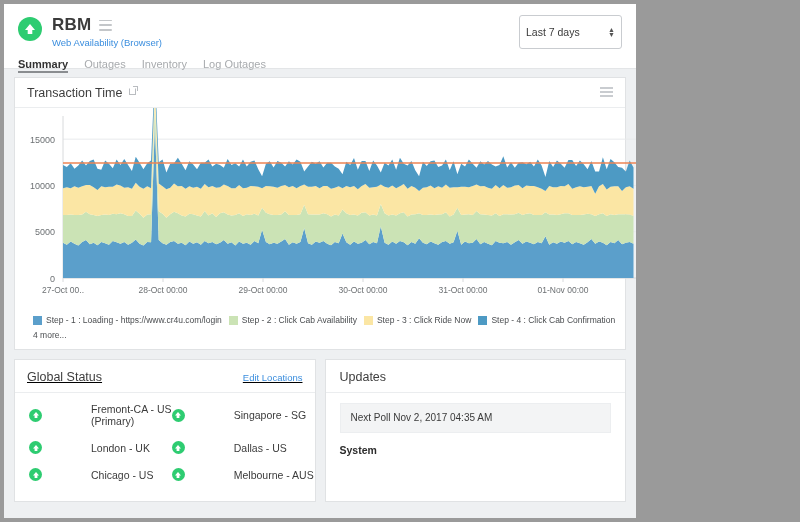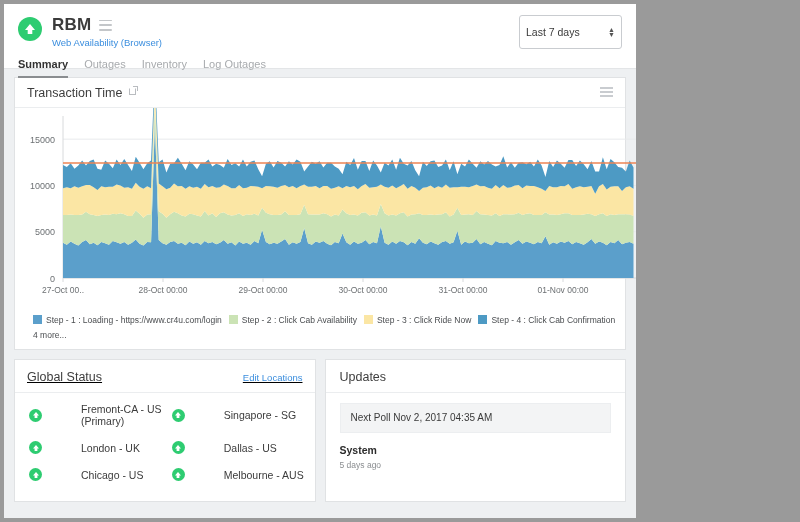--- a/index.html
+++ b/index.html
@@ -53,21 +53,21 @@
     font-size:10.5px; color:#3a3a3a;
     display:flex; align-items:center; padding:16px 6px;
     cursor:pointer;
   }
   .range-select .lab { flex:1; }
   .spin { display:flex; flex-direction:column; align-items:center; line-height:5px; color:#555; }
   .spin span { font-size:7px; }
 
   .tabs { display:flex; padding:0 0 0 14px; margin-top:10px; gap:16px; }
   .tab {
-    font-size:11px; color:#a8abae; padding-bottom:5px; cursor:pointer;
+    font-size:11px; color:#a8abae; cursor:pointer;
     border-bottom:2px solid transparent; line-height:13px;
   }
   .tab.active { color:#333; font-weight:bold; border-bottom-color:#8a8d90; }
   .header-sep { height:1px; background:#e3e5e7; }
 
   
   .panel { background:#fff; border:1px solid #e0e2e4; }
   .main-wrap { padding:8px 10px 0 10px; }
   .panel-head {
     display:flex; padding:8px 0 7px 12px;
@@ -93,42 +93,42 @@
   .stat1 { margin-left:208px; }
   .stat2 { margin-left:99px; }
   .stat3 { margin-left:101px; }
 
   
   .chart-box { position:relative; height:205px; padding:0; }
   .chart-svg { display:block; }
 
   .legend { padding:2px 0 9px 18px; }
   .legend-row { display:flex; flex-wrap:wrap; align-items:center; }
-  .leg-item { display:flex; align-items:flex-start; margin-right:7px; }
+  .leg-item { display:flex; align-items:center; margin-right:7px; }
   .leg-swatch { width:9px; height:9px; margin-right:4px; flex:0 0 auto; }
   .leg-text { font-size:8.5px; color:#4a4d50; line-height:11px; white-space:nowrap; }
   .legend-more { font-size:8.5px; color:#4a4d50; margin-top:4px; cursor:pointer; }
 
   
   .bottom { display:flex; padding:9px 10px 10px 10px; gap:9px; }
   .bottom .panel { flex:1; }
   .gs-head {
     display:flex; align-items:center; justify-content:space-between;
     padding:10px 12px 8px 12px; border-bottom:1px solid #ebedef;text-decoration:underline;
   }
   .gs-title { font-size:12.5px; color:#3d3d3d; }
   .gs-edit { font-size:9.5px; color:#3b8ede; cursor:pointer; }
   .loc-grid { display:flex; flex-wrap:wrap; padding:10px 0 6px 14px; }
   .loc {
     width:50%; display:flex; align-items:center; margin-bottom:14px;
   }
   .loc-icon { width:13px; height:13px; border-radius:50%; background:#2ecc71;
      position:relative; flex:0 0 auto; }
   .loc-icon svg { position:absolute; left:2.5px; top:2.5px; }
-  .loc-label { font-size:10.5px; color:#3b3b3b; margin-left:7px;padding-left:32px; }
+  .loc-label { font-size:10.5px; color:#3b3b3b; margin-left:17px;padding-left:32px; }
 
   .upd-head { padding:10px 12px 8px 14px; border-bottom:1px solid #ebedef; }
   .upd-title { font-size:12.5px; color:#3d3d3d; }
   .upd-body { padding:10px 14px 0 14px; }
   .nextpoll {
     background:#f3f4f5; border:1px solid #eceef0;
     font-size:10px; color:#3a3a3a; padding:8px 10px; line-height:12px;
   }
   .upd-system { font-size:10.5px; color:#2c2c2c; font-weight:bold; margin-top:11px; line-height:13px; }
   .upd-ago { font-size:8.5px; color:#8b8e91; margin-top:3px; line-height:11px; }
@@ -309,19 +309,18 @@
         </div>
     </div>
 
     <div class="panel">
       <div class="upd-head">
         <div class="upd-title">Updates</div>
       </div>
       <div class="upd-body">
         <div class="nextpoll">Next Poll Nov 2, 2017 04:35 AM</div>
         <div class="upd-system">System</div>
-        <div class="upd-ago">5 days ago</div>
 
       </div>
     </div>
   </div>
 
 </div>
 
 </body></html>

